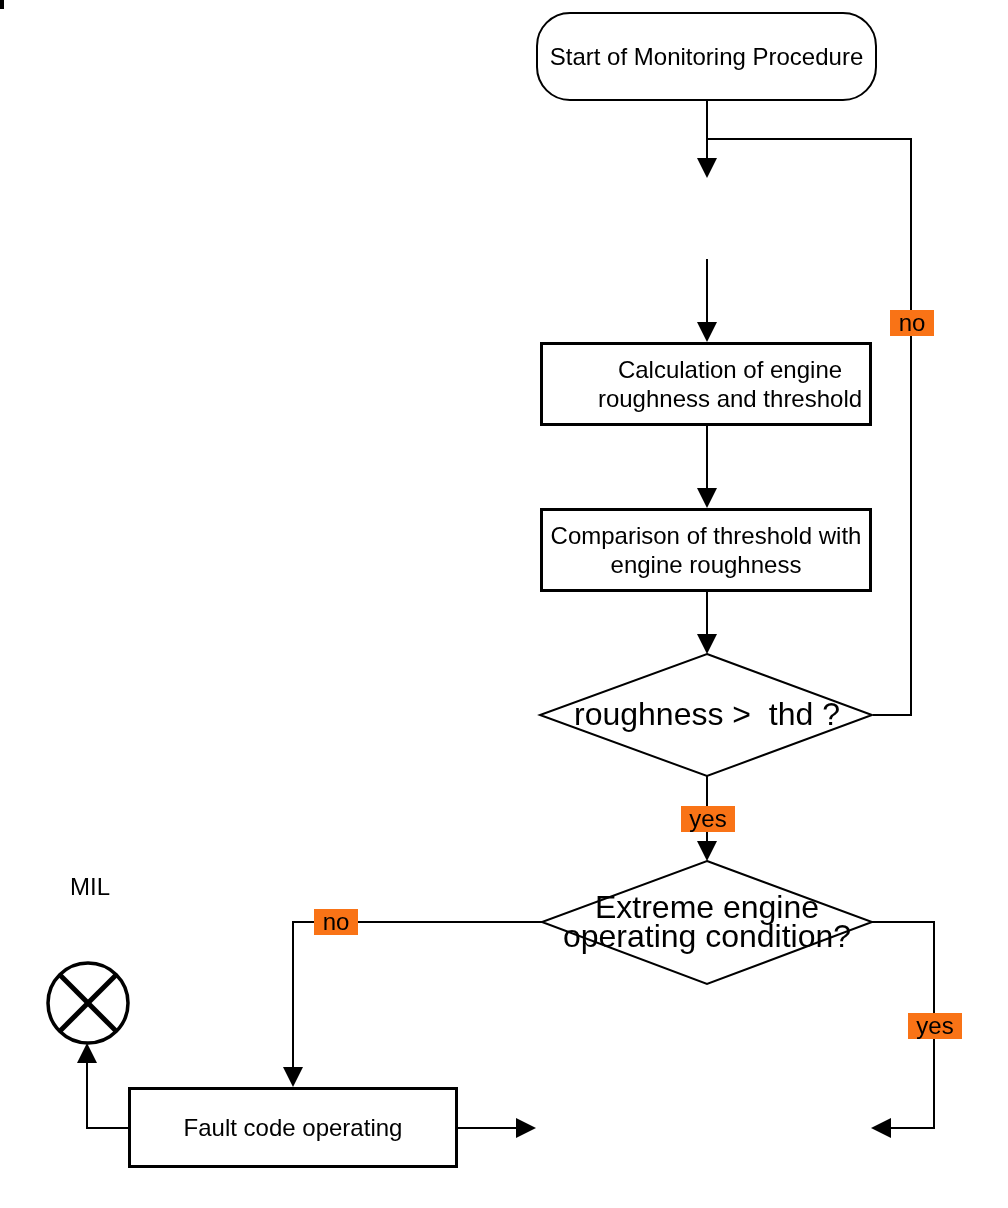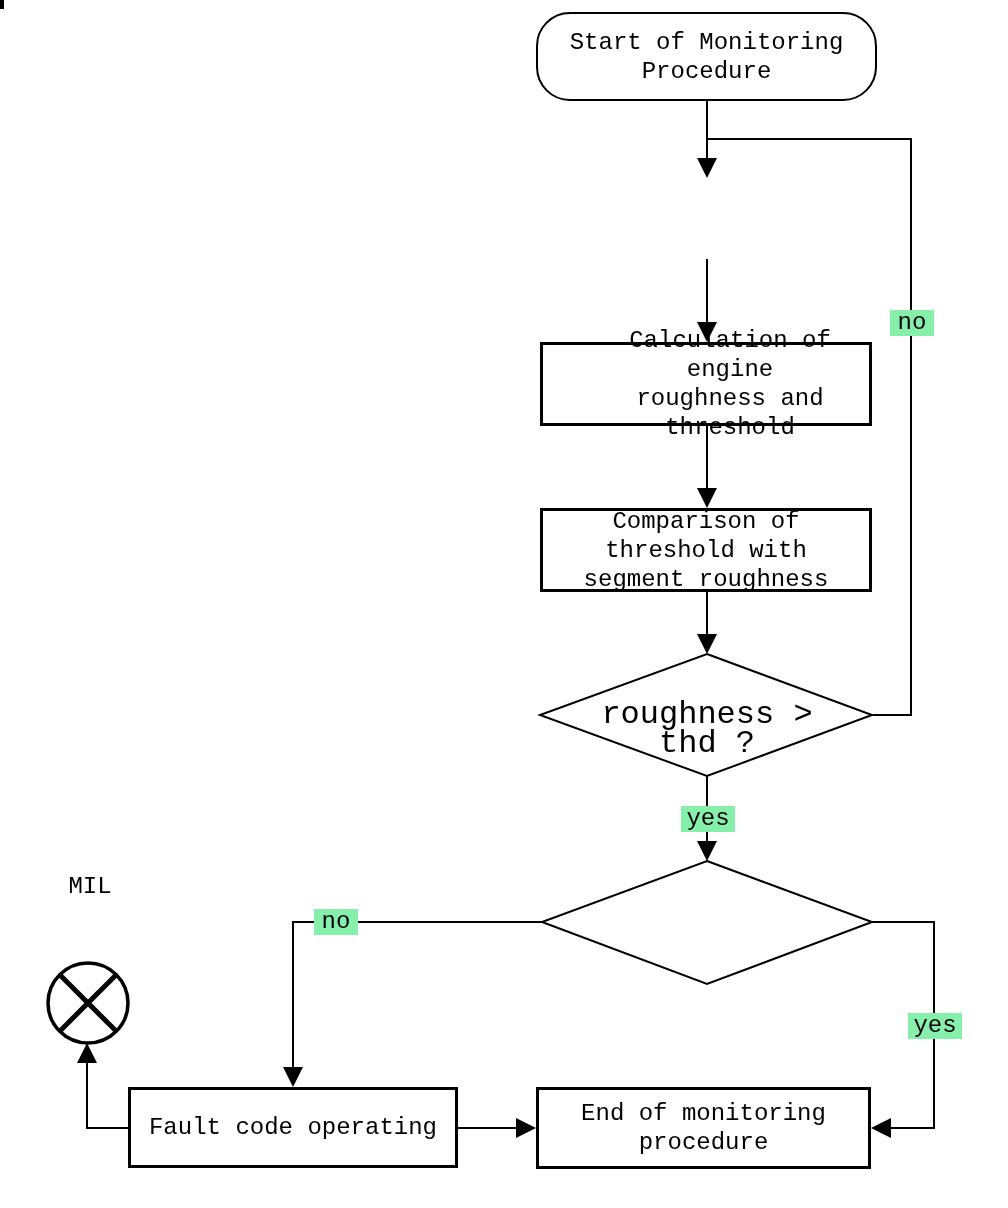--- a/index.html
+++ b/index.html
@@ -1,21 +1,21 @@
 <!DOCTYPE html>
 <html><head>
 <meta charset="utf-8">
 <style>
   html, body { margin: 0; padding: 0; background: #ffffff; }
   .canvas {
     position: relative;
     width: 1008px;
     height: 1184px;
     background: #ffffff;
-    font-family: Liberation Mono, monospace;
+    font-family: Liberation Sans, sans-serif;
     color: #000000;
     overflow: hidden;
   }
   svg.wires { position: absolute; left: 0; top: 0; }
   .node {
     position: absolute;
     box-sizing: border-box;
     display: flex;
     align-items: center;
     justify-content: center;
@@ -33,21 +33,21 @@
     font-size: 32px;
     line-height: 29px;
     white-space: pre-wrap;
     background: transparent;
   }
   .edge-label {
     position: absolute;
     font-size: 24px;
     line-height: 26px;
     text-align: center;
-    background: #86efac;
+    background: #f97316;
     padding: 0 2px;
   }
   .mil-label { background: transparent; }
   .corner-mark {
     position: absolute;
     left: 0; top: 0;
     width: 4px; height: 9px;
     background: #000000;
   }
 </style>
@@ -124,28 +124,29 @@
     </g>
   </svg>
 
   <div class="node terminator" style="left:536px; top:12px; width:341px; height:89px;">Start of Monitoring Procedure</div>
 
 
   <div class="node rect" style="left:540px; top:342px; width:332px; height:84px;padding-left:48px;">Calculation of engine
 roughness and threshold</div>
 
   <div class="node rect" style="left:540px; top:508px; width:332px; height:84px;">Comparison of threshold with
-segment roughness</div>
+engine roughness</div>
 
   <div class="node rect" style="left:128px; top:1087px; width:330px; height:81px;">Fault code operating</div>
 
-  <div class="node rect" style="left:536px; top:1087px; width:335px; height:82px;">End of monitoring procedure</div>
 
   <div class="diamond-label" style="left:557px; top:700px; width:300px;">roughness &gt;  thd ?</div>
 
+  <div class="diamond-label" style="left:557px; top:893px; width:300px;">Extreme engine
+operating condition?</div>
 
   <div class="edge-label" style="left:890px; top:310px; width:40px;">no</div>
 
   <div class="edge-label" style="left:681px; top:806px; width:50px;">yes</div>
 
   <div class="edge-label" style="left:314px; top:909px; width:40px;">no</div>
 
   <div class="edge-label" style="left:908px; top:1013px; width:50px;">yes</div>
 
   <div class="edge-label mil-label" style="left:62px; top:874px; width:52px;">MIL</div>

